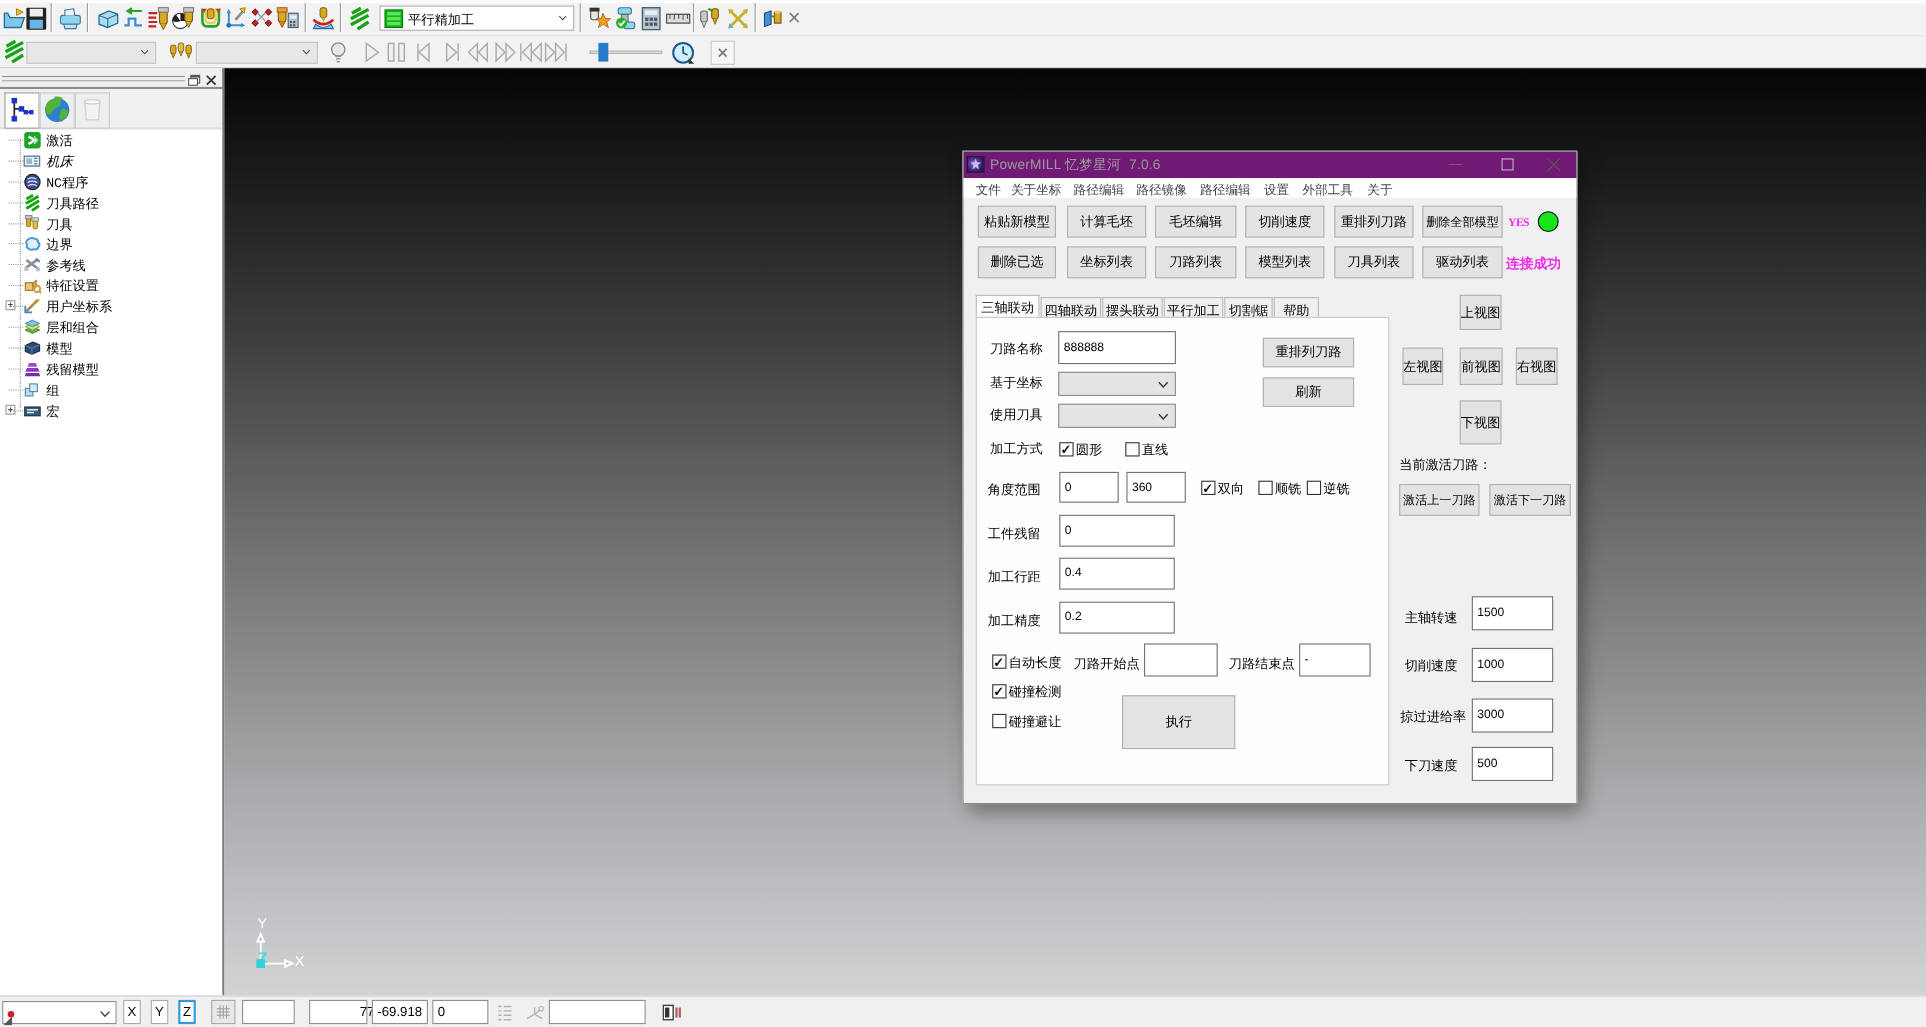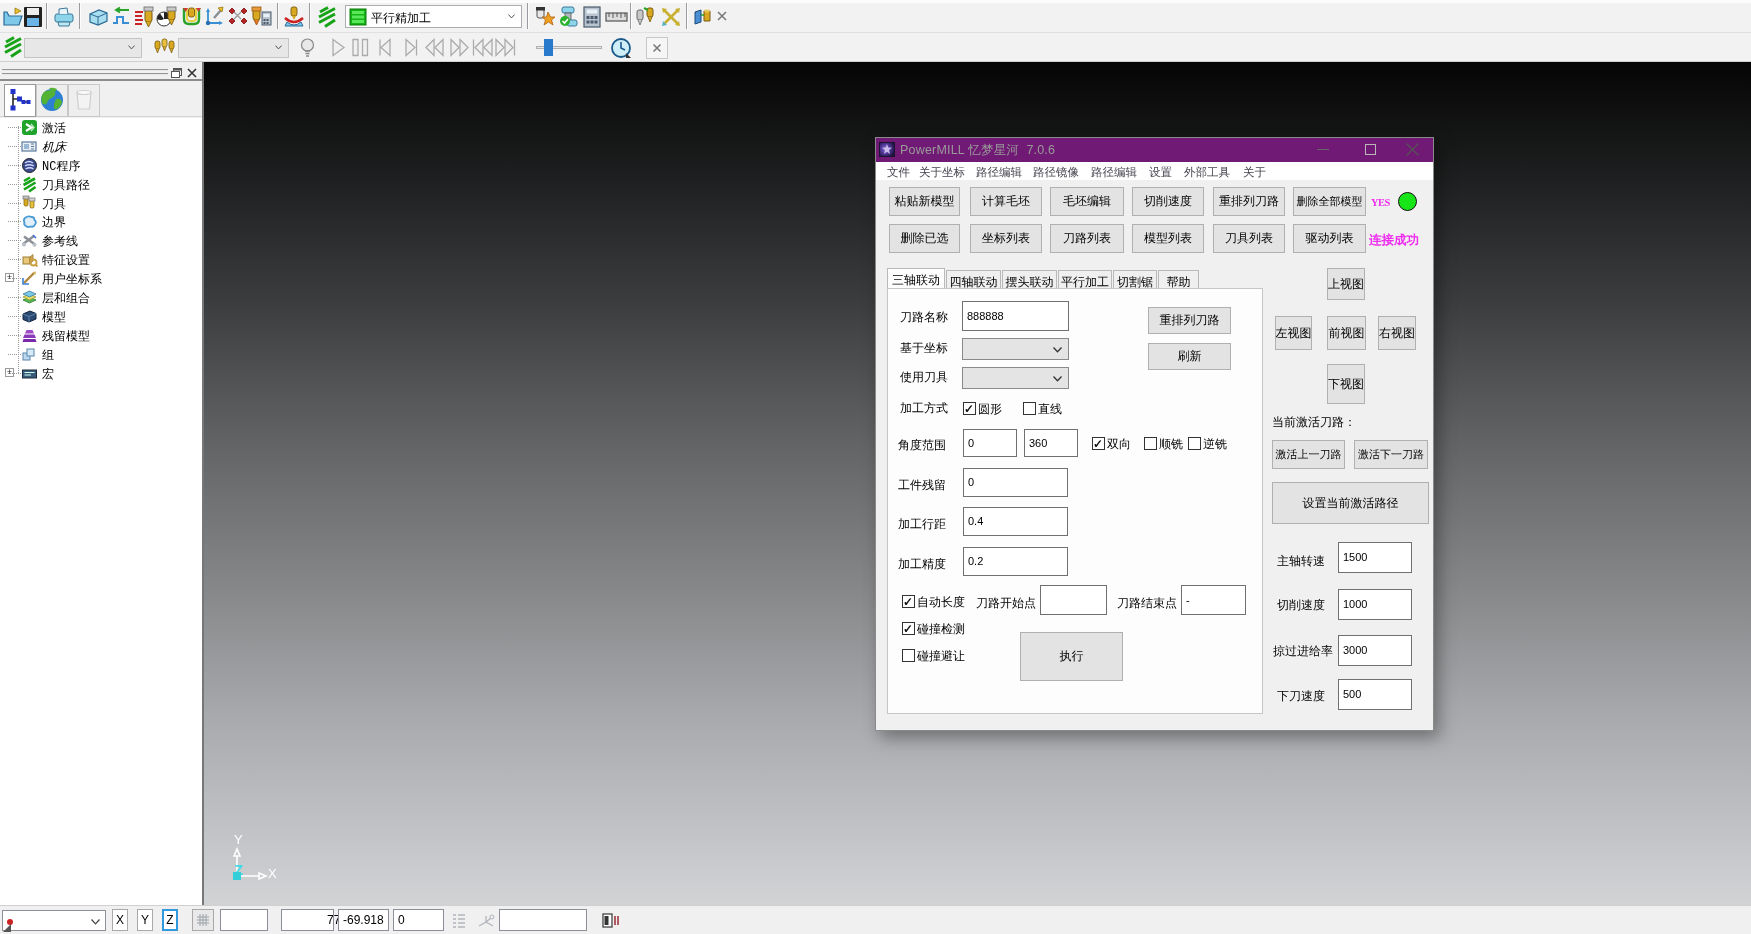--- a/index.html
+++ b/index.html
@@ -614,21 +614,20 @@
 
   <div class="dbtn" style="left:451px;top:130px;width:38px;height:32px;">上视图</div>
   <div class="dbtn" style="left:399px;top:178px;width:37px;height:34px;">左视图</div>
   <div class="dbtn" style="left:451px;top:178px;width:39px;height:34px;">前视图</div>
   <div class="dbtn" style="left:502px;top:178px;width:38px;height:34px;">右视图</div>
   <div class="dbtn" style="left:451px;top:226px;width:38px;height:40px;">下视图</div>
 
   <div class="dlabel" style="left:396px;top:276px;">当前激活刀路：</div>
   <div class="dbtn" style="left:396px;top:302px;width:73px;height:29px;font-size:11px;">激活上一刀路</div>
   <div class="dbtn" style="left:478px;top:302px;width:74px;height:29px;font-size:11px;">激活下一刀路</div>
-  <div class="dbtn" style="left:396px;top:344px;width:157px;height:42px;">设置当前激活路径</div>
 
   <div class="dlabel" style="left:401px;top:415px;">主轴转速</div>
   <div class="dfield" style="left:462px;top:404px;width:74px;height:31px;line-height:27px;">1500</div>
   <div class="dlabel" style="left:401px;top:459px;">切削速度</div>
   <div class="dfield" style="left:462px;top:451px;width:74px;height:31px;line-height:27px;">1000</div>
   <div class="dlabel" style="left:397px;top:505px;">掠过进给率</div>
   <div class="dfield" style="left:462px;top:497px;width:74px;height:31px;line-height:27px;">3000</div>
   <div class="dlabel" style="left:401px;top:550px;">下刀速度</div>
   <div class="dfield" style="left:462px;top:541px;width:74px;height:31px;line-height:27px;">500</div>
 </div>

